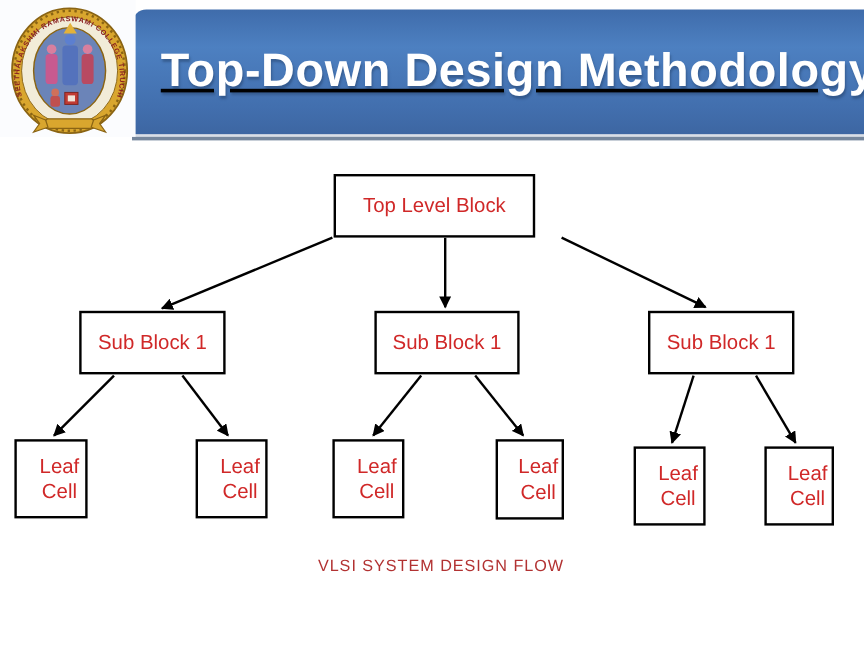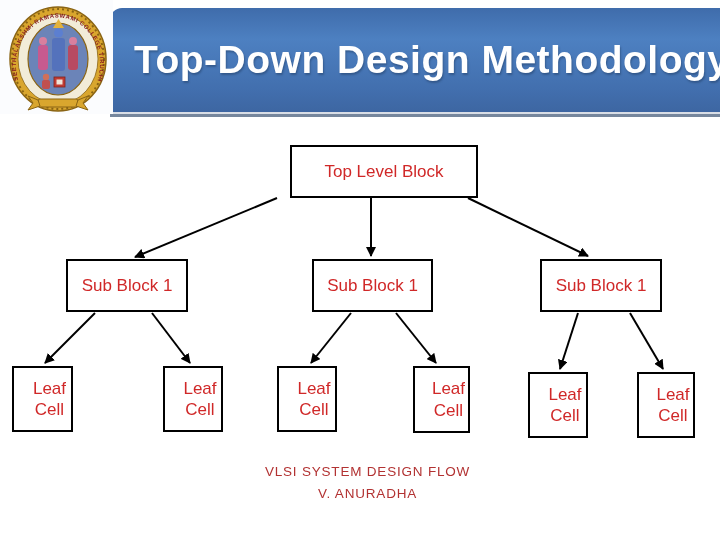--- a/index.html
+++ b/index.html
@@ -7,37 +7,37 @@
     width:720px;height:540px;position:relative;overflow:hidden;
     background:#ffffff;
     font-family:"Liberation Sans", sans-serif;
   }
   
   .header{position:absolute;left:0;top:0;width:720px;height:117px;background:#ffffff;}
   .title-bar{
     position:absolute;left:110px;right:0;top:8px;height:104px;
     background:linear-gradient(180deg,#3f6cab 0%,#4d80c1 30%,#426fae 78%,#3d66a2 100%);
     border-top-left-radius:12px;
-    display:flex;align-items:center;
+    display:flex;align-items:center;text-decoration:underline;
   }
   .title-text{
     color:#ffffff;font-weight:bold;font-size:39px;letter-spacing:0.5px;
     padding-left:24px;white-space:nowrap;
     text-shadow:1px 2px 2px rgba(20,40,70,0.35);
   }
   .bar-underline-light{position:absolute;left:110px;right:0;top:112px;height:2px;background:#d9dee6;}
   .bar-underline-dark{position:absolute;left:110px;right:0;top:114px;height:3px;background:#76879d;}
   .logo-box{position:absolute;left:0;top:0;width:113px;height:114px;background:#fbfcfe;}
   
   .block{
     position:absolute;background:#ffffff;border:2px solid #000000;
     display:flex;align-items:center;justify-content:center;text-align:center;
     color:#d02828;font-size:17px;line-height:1.25;box-sizing:border-box;
   }
-  .top-block   {left:278px;top:145px;width:188px;height:53px;margin-left:12px;}
+  .top-block   {left:278px;top:145px;width:168px;height:53px;}
   .sub-block-1 {left:66px; top:259px;width:122px;height:53px;}
   .sub-block-2 {left:312px;top:259px;width:121px;height:53px;}
   .sub-block-3 {left:540px;top:259px;width:122px;height:53px;}
   .leaf-1{left:12px; top:366px;width:61px;height:66px;}
   .leaf-2{left:163px;top:366px;width:60px;height:66px;}
   .leaf-3{left:277px;top:366px;width:60px;height:66px;}
   .leaf-4{left:413px;top:366px;width:57px;height:67px;}
   .leaf-5{left:528px;top:372px;width:60px;height:66px;}
   .leaf-6{left:637px;top:372px;width:58px;height:66px;}
   .leaf .lbl{width:40px;margin-left:14px;}
@@ -151,14 +151,13 @@
 </div>
 <div class="block leaf leaf-5">
   <span class="lbl">Leaf Cell</span>
 </div>
 <div class="block leaf leaf-6">
   <span class="lbl">Leaf Cell</span>
 </div>
 
 <div class="footer">
   <div>VLSI SYSTEM DESIGN FLOW</div>
-  <div>V. ANURADHA</div>
 </div>
 
 </body></html>

